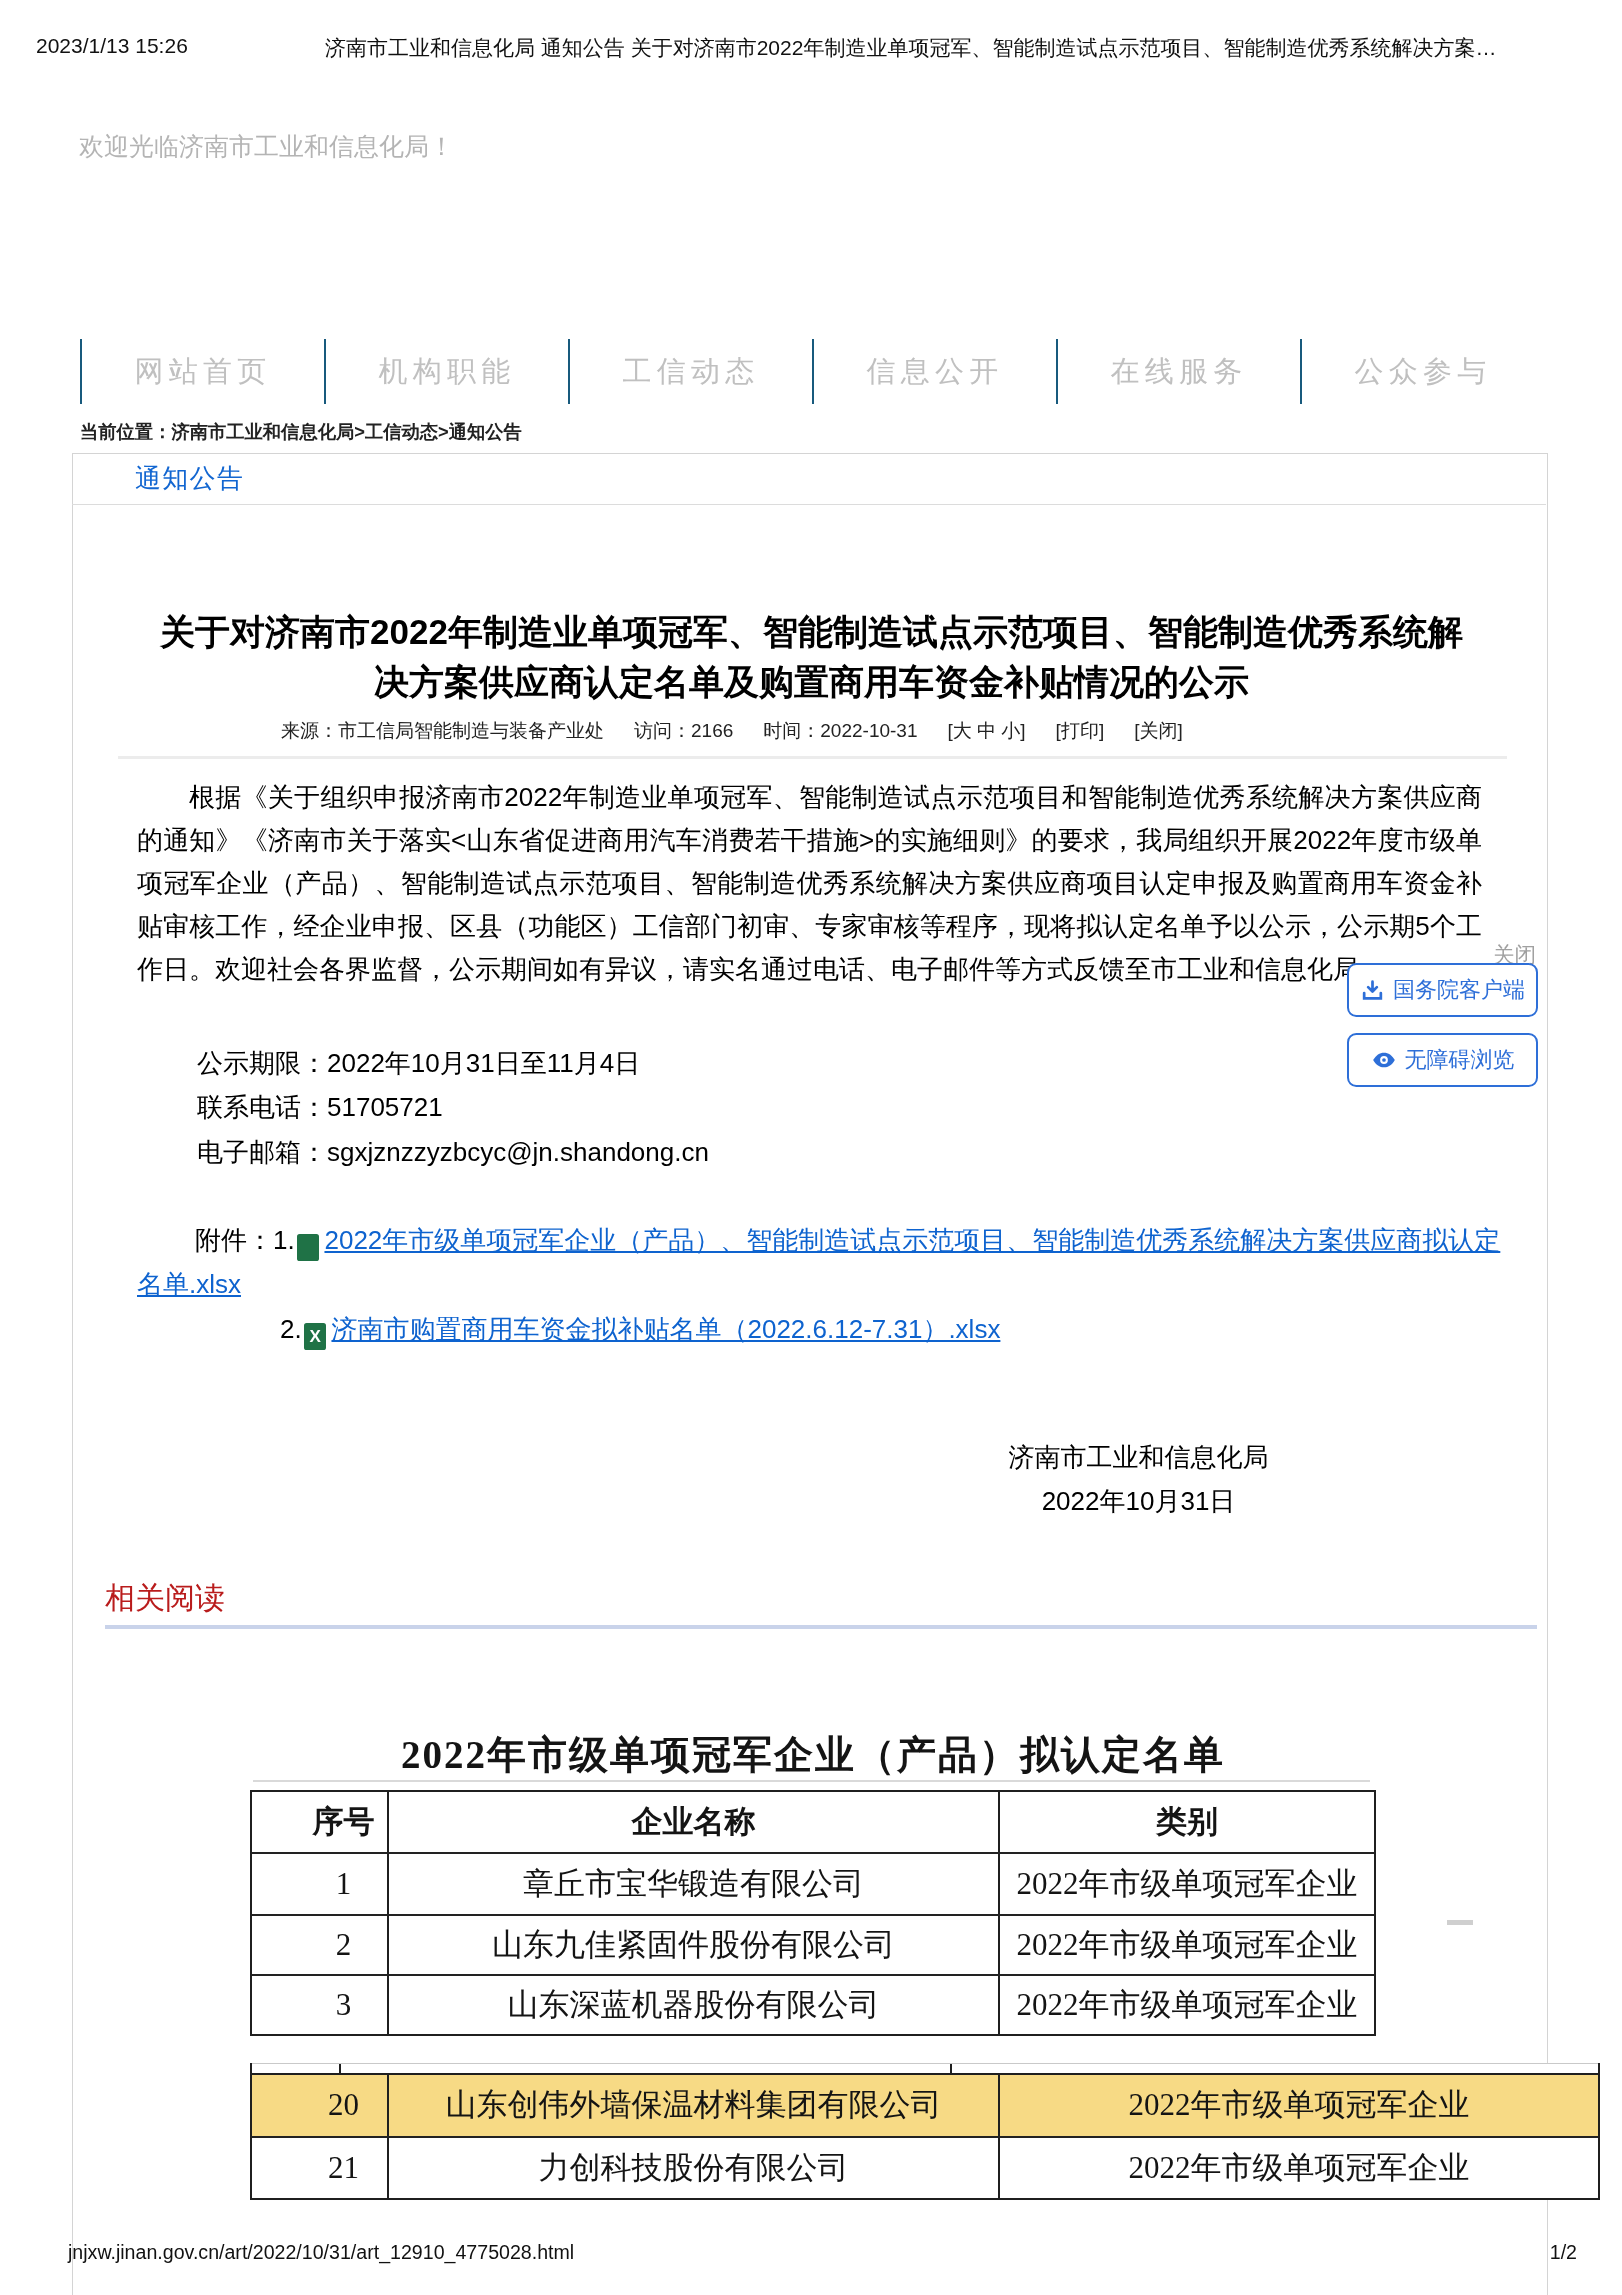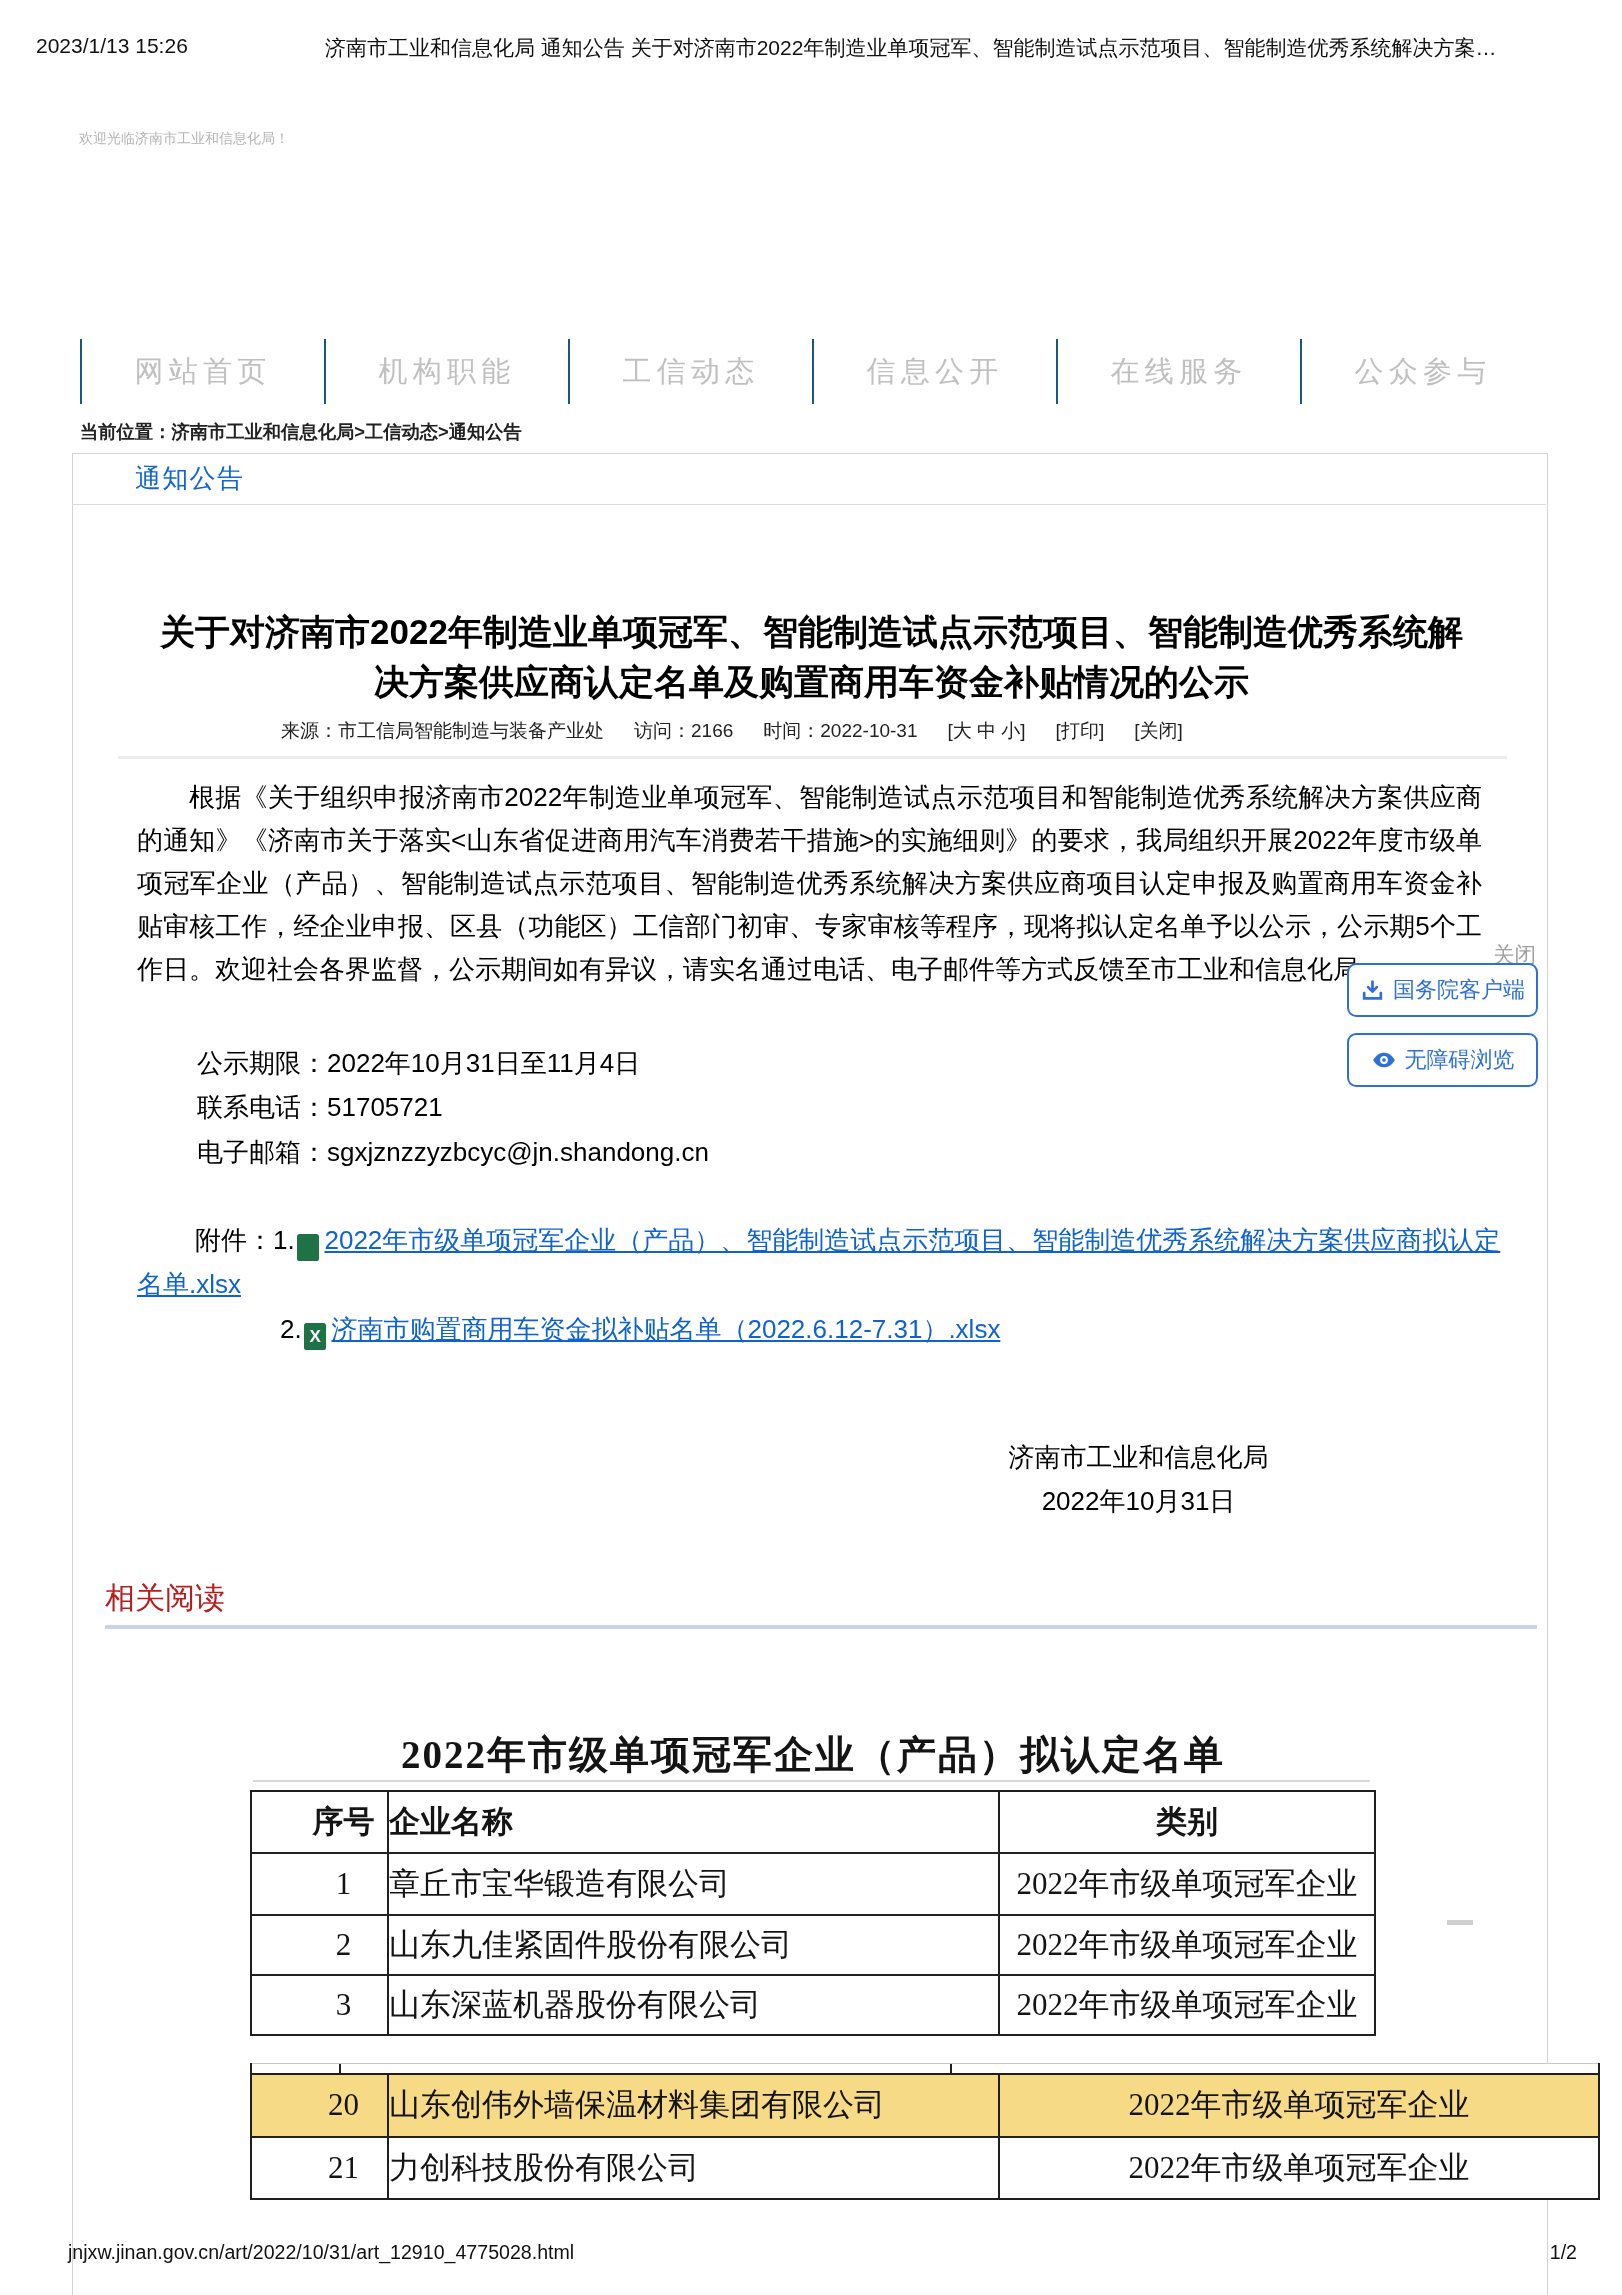--- a/index.html
+++ b/index.html
@@ -3,21 +3,21 @@
 <meta charset="utf-8">
 <style>
   html,body{margin:0;padding:0;background:#fff;}
   .page{position:relative;width:1622px;height:2295px;background:#fff;overflow:hidden;
         font-family:"Liberation Sans","DejaVu Sans",sans-serif;color:#1a1a1a;}
   .abs{position:absolute;}
   
   .ph-text{font-size:21px;color:#111;white-space:nowrap;}
   .pf-text{font-size:19.6px;color:#111;white-space:nowrap;}
   
-  .welcome{font-size:14px;color:#b4b4b4;}
+  .welcome{font-size:25px;color:#b4b4b4;}
   
   .nav{display:flex;top:339px;left:80px;height:65px;}
   .nav-item{width:242px;border-left:2.6px solid #185a7d;display:flex;align-items:center;justify-content:center;
             font-size:29px;letter-spacing:5.2px;color:#c0c0c0;}
   
   .breadcrumb{font-size:18.3px;font-weight:600;color:#222;}
   
   .content-box{left:72px;top:453px;width:1474px;height:1842px;
                border-left:1.3px solid #d4d4d4;border-right:1.3px solid #d4d4d4;border-top:1.3px solid #d4d4d4;}
   .tab-row{left:72px;top:453px;width:1474px;height:52px;border-bottom:1.3px solid #dcdcdc;
@@ -53,21 +53,21 @@
   .tbl-presliver{left:253px;top:1780px;width:1117px;height:2px;background:#d9d9d9;}
   .tblA{left:250px;top:1790px;width:1126px;border:2px solid #1f1f1f;border-top-width:2.6px;border-bottom-width:2.6px;
         box-sizing:border-box;background:#fff;}
   .tblB{left:250px;top:2063px;width:1350px;border-left:2px solid #1f1f1f;border-right:2px solid #1f1f1f;
         border-bottom:2.6px solid #1f1f1f;box-sizing:border-box;background:#fff;}
   .trow{display:flex;align-items:center;border-bottom:2.6px solid #222;}
   .trow:last-child{border-bottom:none;}
   .trow .c1{width:87px;text-align:center;border-right:2px solid #1f1f1f;align-self:stretch;
             display:flex;align-items:center;justify-content:center;padding-left:48px;}
   .trow .c2{width:609px;text-align:center;border-right:2px solid #1f1f1f;align-self:stretch;
-            display:flex;align-items:center;justify-content:flex-start;font-family:Liberation Serif, serif;}
+            display:flex;align-items:center;justify-content:center;font-family:Liberation Serif, serif;}
   .trow .c3{flex:1;text-align:center;align-self:stretch;display:flex;align-items:center;justify-content:center;}
   .tcell{font-size:31px;color:#141414;}
   .thead .tcell{font-weight:bold;}
   .sliver{height:8.5px;border-top:1.3px solid #c9c9c9;border-bottom:2.6px solid #1f1f1f;display:flex;}
   .sliver .s1{width:87px;border-right:2px solid #1f1f1f;}
   .sliver .s2{width:609px;border-right:2px solid #1f1f1f;}
   .hl{background:#f7da85;}
   .gray-dash{left:1447px;top:1920px;width:26px;height:5.2px;background:#cfcfcf;}
 </style>
 </head>

